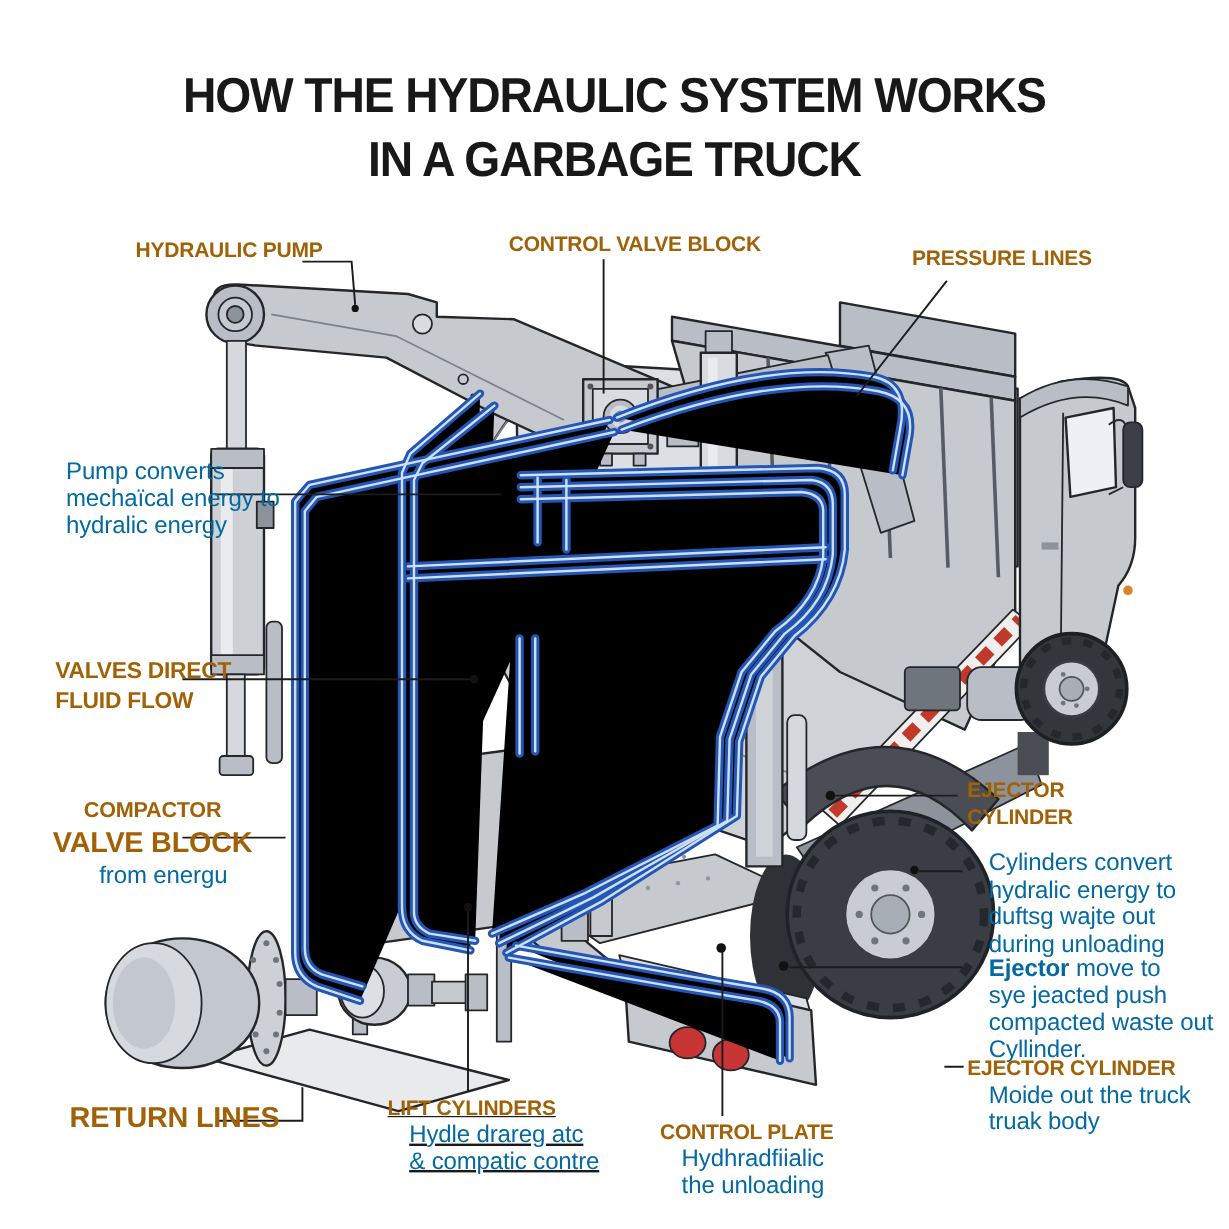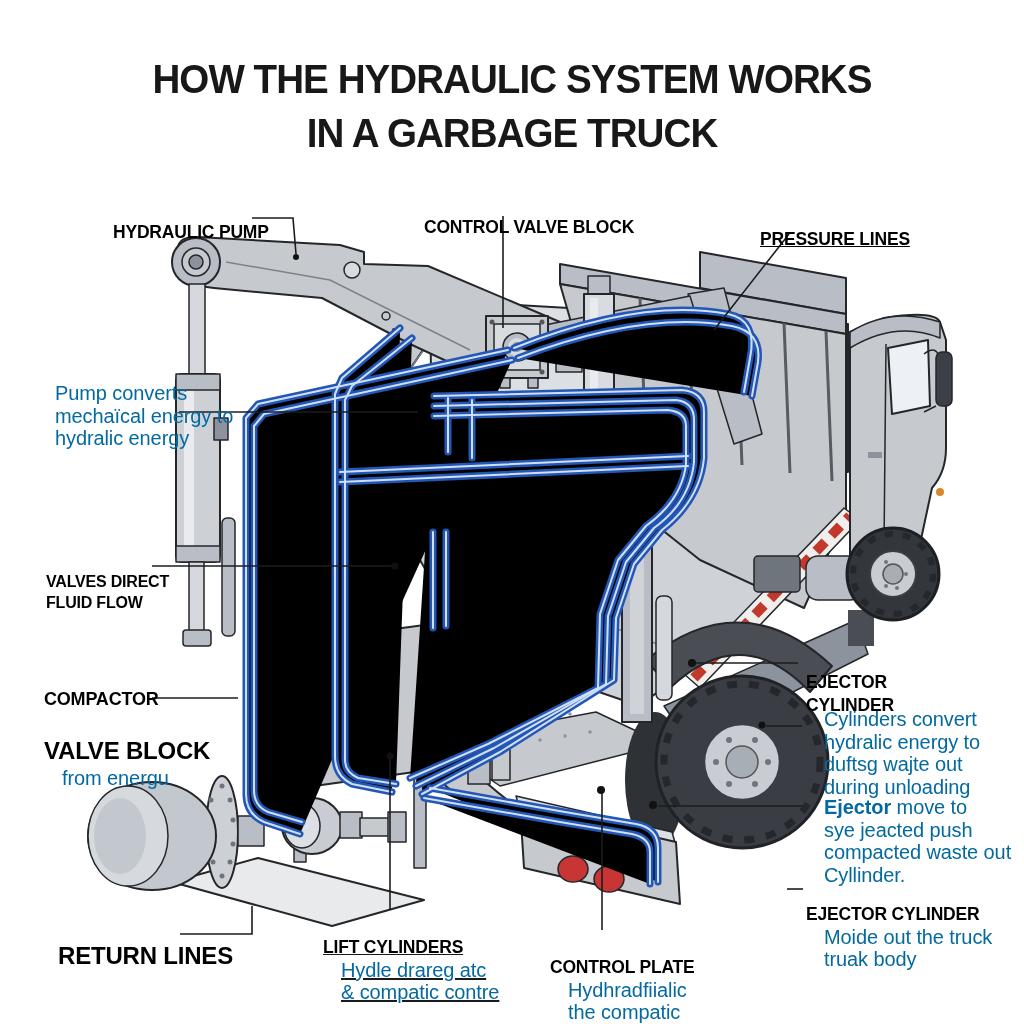--- a/index.html
+++ b/index.html
@@ -8,21 +8,21 @@
     background:#ffffff;color:#1a1a1a;
     font-family:"Liberation Sans", sans-serif;
   }
   .title{
     position:absolute;top:52px;left:0;width:1024px;text-align:center;
     font-size:41px;font-weight:bold;line-height:1.32;letter-spacing:-1px;
     color:#181818;transform:scaleX(.94);transform-origin:512px 0;
   }
   svg{position:absolute;left:0;top:0;}
   .label{position:absolute;white-space:nowrap;}
-  .b{font-weight:bold;font-size:17.5px;line-height:1.3;letter-spacing:-.2px;color:#000000;margin-top:24px;}
+  .b{font-weight:bold;font-size:17.5px;line-height:1.3;letter-spacing:-.2px;color:#a16207;}
   .t{font-size:20px;line-height:1.13;letter-spacing:-.1px;color:#0369a1;font-weight:normal;margin-left:18px;}
   .bb{font-weight:bold;}
   
   .oln{stroke:#24262a;stroke-width:2;stroke-linejoin:round;}
   .oln15{stroke:#24262a;stroke-width:1.5;stroke-linejoin:round;}
   .g1{fill:#dcdfe3;} .g2{fill:#cfd3d8;} .g3{fill:#c6cacf;} .g4{fill:#b9bec6;}
   .g5{fill:#a8aeb6;} .g6{fill:#8d939c;} .d1{fill:#4a4e54;} .d2{fill:#33373c;}
   .hl{fill:#e9ebee;}
   .pipe{stroke:#2457b5;stroke-width:7;fill:none;stroke-linecap:round;stroke-linejoin:round;}
   .pipecore{stroke:#cfe0f5;stroke-width:2;fill:none;stroke-linecap:round;stroke-linejoin:round;}
@@ -290,36 +290,36 @@
 </svg>
 
 <div class="label b" style="left:113px;top:197px;">
   <span>HYDRAULIC PUMP</span>
 </div>
 
 <div class="label b" style="left:424px;top:192px;">
   <span>CONTROL VALVE BLOCK</span>
 </div>
 
-<div class="label b" style="left:760px;top:204px;text-decoration:underline;">
+<div class="label b" style="left:760px;top:204px;">
   <span>PRESSURE LINES</span>
 </div>
 
 <div class="label t" style="left:37px;top:382px;">
   <div>Pump converts</div>
   <div>mechaïcal energy to</div>
   <div>hydralic energy</div>
 </div>
 
-<div class="label b" style="left:46px;top:548px;font-size:16px;">
+<div class="label b" style="left:46px;top:548px;font-size:19px;">
   <div>VALVES DIRECT</div>
   <div>FLUID FLOW</div>
 </div>
 
-<div class="label" style="left:44px;top:664px;">
+<div class="label" style="left:44px;top:664px;text-align:center;">
   <div class="b" style="font-size:18px;">COMPACTOR</div>
   <div class="b" style="font-size:24px;">VALVE BLOCK</div>
   <div class="t">from energu</div>
 </div>
 
 <div class="label b" style="left:806px;top:647px;">
   <div>EJECTOR</div>
   <div>CYLINDER</div>
 </div>
 
@@ -351,14 +351,14 @@
 
 <div class="label" style="left:323px;top:912px;text-decoration:underline;">
   <div class="b">LIFT CYLINDERS</div>
   <div class="t">Hydle drareg atc</div>
   <div class="t">&amp; compatic contre</div>
 </div>
 
 <div class="label" style="left:550px;top:932px;">
   <div class="b">CONTROL PLATE</div>
   <div class="t">Hydhradfiialic</div>
-  <div class="t">the compatic</div>
+  <div class="t">the unloading</div>
 </div>
 
 </body></html>

